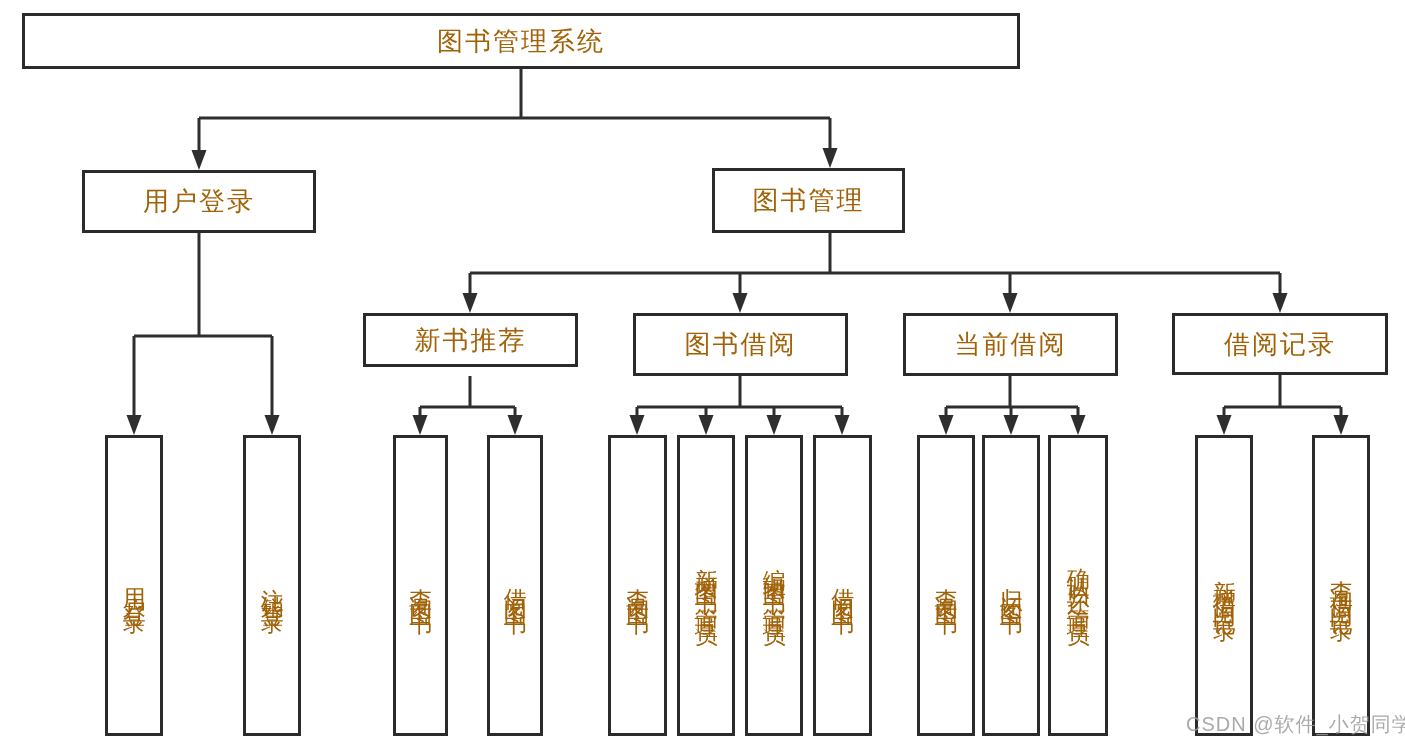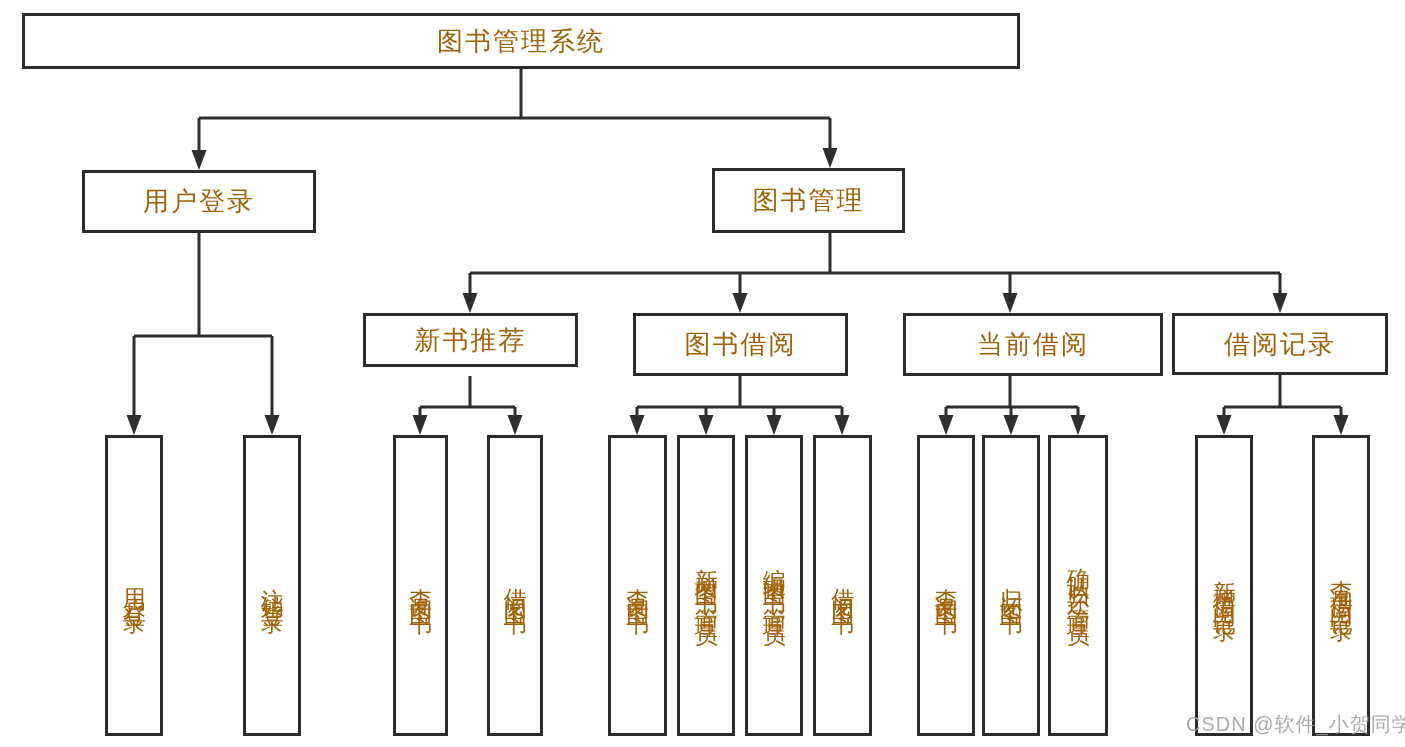--- a/index.html
+++ b/index.html
@@ -109,21 +109,21 @@
   <div class="node h" style="left:712px; top:168px; width:193px; height:65px">
     <span>图书管理</span>
   </div>
 
   <div class="node h" style="left:363px; top:313px; width:215px; height:54px">
     <span>新书推荐</span>
   </div>
   <div class="node h" style="left:633px; top:313px; width:215px; height:63px">
     <span>图书借阅</span>
   </div>
-  <div class="node h" style="left:903px; top:313px; width:260px; height:63px">
+  <div class="node h" style="left:903px; top:313px; width:215px; height:63px">
     <span>当前借阅</span>
   </div>
   <div class="node h" style="left:1172px; top:313px; width:216px; height:62px">
     <span>借阅记录</span>
   </div>
 
   <div class="node v" style="left:105px; top:435px; width:58px; height:301px">
     <span>用户登录</span>
   </div>
   <div class="node v" style="left:243px; top:435px; width:58px; height:301px">

